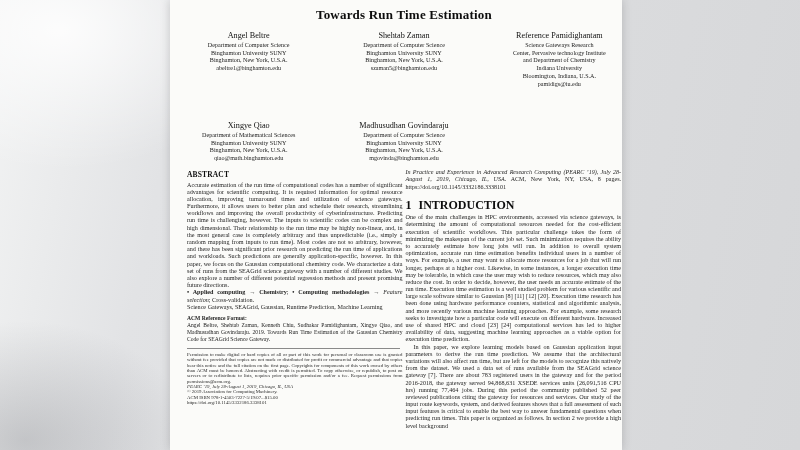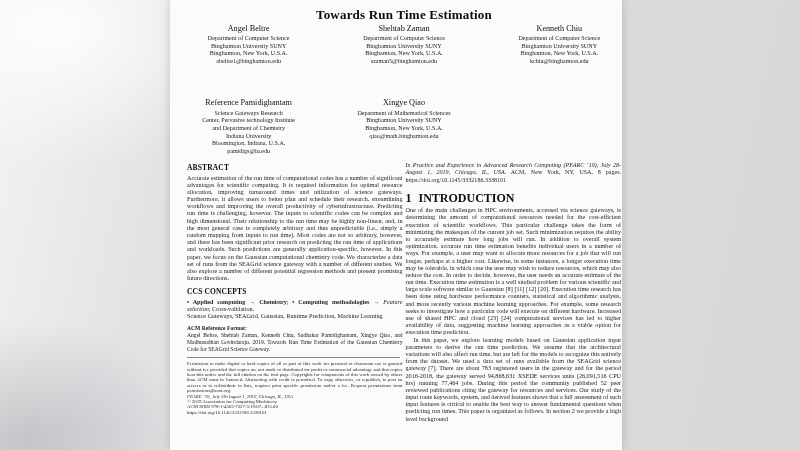--- a/index.html
+++ b/index.html
@@ -10,21 +10,21 @@
       radial-gradient(240px 170px at 25px 440px, rgba(110,112,118,.30), rgba(110,112,118,0) 70%),
       radial-gradient(300px 200px at 60px 30px, rgba(255,255,255,.85), rgba(255,255,255,0) 70%),
       linear-gradient(102deg,#f2f3f3 0%, #e2e3e5 22%, #dcddDF 55%, #d6d7d9 100%);
   }
   .page {
     position:absolute; left:170px; top:0; width:452px; height:450px;
     background:#fbfbf9; box-shadow:0 0 9px rgba(40,40,45,.22);
     box-sizing:border-box; padding:7px 1px 0 17px; overflow:hidden; color:#191919;
   }
   .title { text-align:center; font-weight:bold; font-size:13px; line-height:1.28; color:#0d0d0d; letter-spacing:.2px; }
-  .authors { display:grid; grid-template-columns:1fr 1fr 1fr; column-gap:6px; row-gap:6px; text-align:center;gap:32px; }
+  .authors { display:grid; grid-template-columns:1fr 1fr 1fr; column-gap:6px; row-gap:6px; margin-top:7px; text-align:center;gap:32px; }
   .author .name  { font-size:8.2px; line-height:1.2; margin-bottom:1.5px; color:#111; }
   .author .affil { font-size:6.1px; line-height:1.26; white-space:pre-line; color:#222; }
   .author .email { font-size:6.1px; line-height:1.26; margin-top:.5px; color:#222; }
   .columns { display:flex; gap:3px; margin-top:6px; }
   .col { flex:1; min-width:0; font-size:6.15px; line-height:1.17; text-align:justify; color:#1d1d1d; }
   .h2 { font-weight:bold; font-size:7.5px; line-height:1.2; margin:5px 0 2.5px 0; letter-spacing:.15px; color:#0e0e0e; }
   .h2.first { margin-top:1px; }
   .para { margin:0; }
   .ccs b { font-weight:bold; }
   .ccs .it { font-style:italic; }
@@ -59,51 +59,50 @@
       <div class="email">abeltre1@binghamton.edu</div>
     </div>
     <div class="author">
       <div class="name">Shehtab Zaman</div>
       <div class="affil">Department of Computer Science
 Binghamton University SUNY
 Binghamton, New York, U.S.A.</div>
       <div class="email">szaman5@binghamton.edu</div>
     </div>
     <div class="author">
-      <div class="name">Kenneth Chiu</div>
-      <div class="affil">Department of Computer Science
-Binghamton University SUNY
-Binghamton, New York, U.S.A.</div>
-      <div class="email">kchiu@binghamton.edu</div>
-    </div>
-    <div class="author">
       <div class="name">Reference Pamidighantam</div>
       <div class="affil">Science Gateways Research
 Center, Pervasive technology Institute
 and Department of Chemistry
 Indiana University
 Bloomington, Indiana, U.S.A.</div>
       <div class="email">pamidigs@iu.edu</div>
     </div>
     <div class="author">
       <div class="name">Xingye Qiao</div>
       <div class="affil">Department of Mathematical Sciences
 Binghamton University SUNY
 Binghamton, New York, U.S.A.</div>
       <div class="email">qiao@math.binghamton.edu</div>
     </div>
+    <div class="author">
+      <div class="name">Madhusudhan Govindaraju</div>
+      <div class="affil">Department of Computer Science
+Binghamton University SUNY
+Binghamton, New York, U.S.A.</div>
+      <div class="email">mgovinda@binghamton.edu</div>
+    </div>
   </div>
 
   <div class="columns">
 
     <div class="col">
       <div class="h2 first">ABSTRACT</div>
       <p class="para">Accurate estimation of the run time of computational codes has a number of significant advantages for scientific computing. It is required information for optimal resource allocation, improving turnaround times and utilization of science gateways. Furthermore, it allows users to better plan and schedule their research, streamlining workflows and improving the overall productivity of cyberinfrastructure. Predicting run time is challenging, however. The inputs to scientific codes can be complex and high dimensional. Their relationship to the run time may be highly non-linear, and, in the most general case is completely arbitrary and thus unpredictable (i.e., simply a random mapping from inputs to run time). Most codes are not so arbitrary, however, and there has been significant prior research on predicting the run time of applications and workloads. Such predictions are generally application-specific, however. In this paper, we focus on the Gaussian computational chemistry code. We characterize a data set of runs from the SEAGrid science gateway with a number of different studies. We also explore a number of different potential regression methods and present promising future directions.</p>
 
-      <div class="h2">CCS CONCEPTS</div>
       <p class="para ccs"><b>• Applied computing</b><span> → </span><b>Chemistry</b><span>; </span><b>• Computing methodologies</b><span> → </span><span class="it">Feature selection</span><span>; Cross-validation.</span></p>
 
       <p class="para">Science Gateways, SEAGrid, Gaussian, Runtime Prediction, Machine Learning</p>
 
       <div class="acm-head">ACM Reference Format:</div>
       <p class="para acm-body">Angel Beltre, Shehtab Zaman, Kenneth Chiu, Sudhakar Pamidighantam, Xingye Qiao, and Madhusudhan Govindaraju. 2019. Towards Run Time Estimation of the Gaussian Chemistry Code for SEAGrid Science Gateway.</p>
 
       <hr class="rule">
 
       <div class="footnote">

